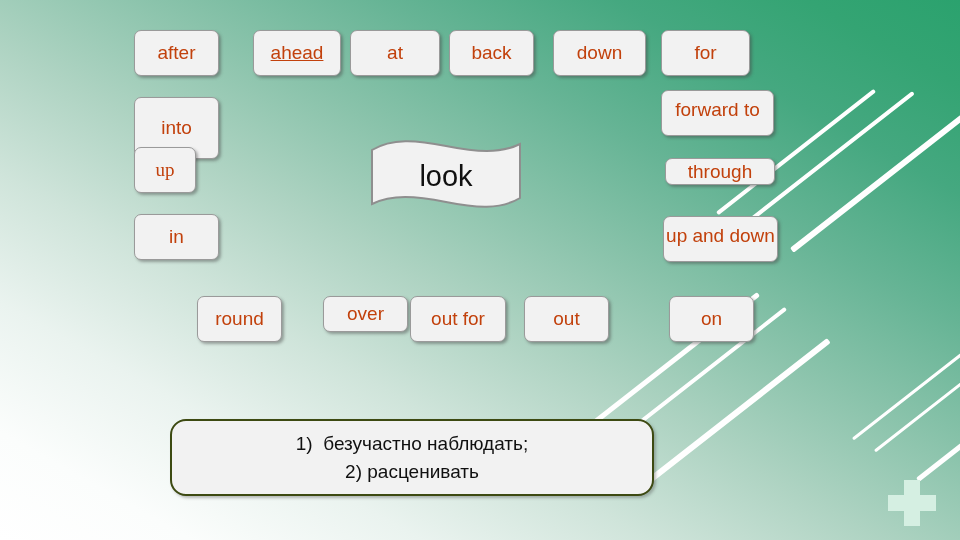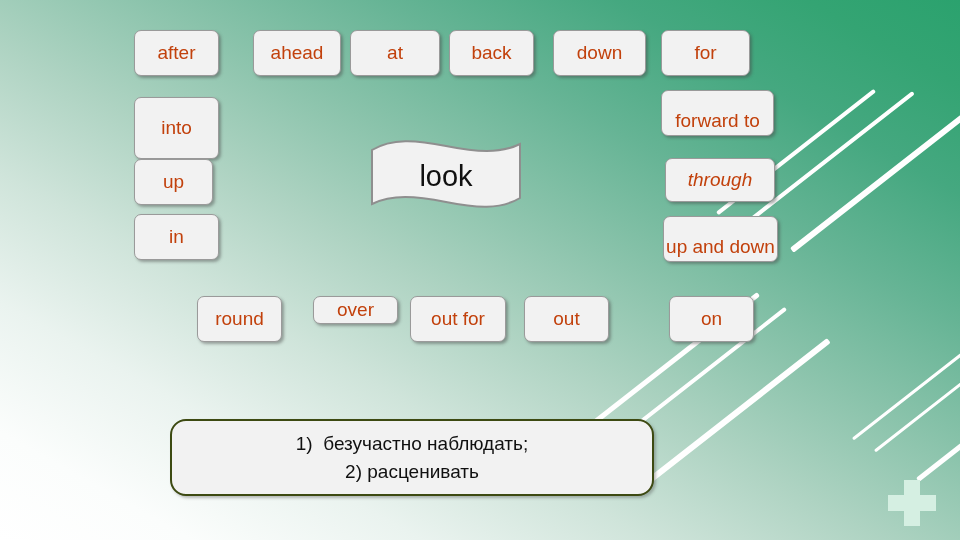--- a/index.html
+++ b/index.html
@@ -60,21 +60,21 @@
     text-align: center;
     display: flex;
     align-items: center;
     justify-content: center;
     white-space: pre-line;
   }
   
   .word-box.overflow {
     display: block;
     align-items: flex-start;
-    padding-top: 17px;
+    padding-top: 6px;
   }
 
   
   #ribbon-wrap {
     position: absolute;
     left: 370px;
     top: 140px;
     width: 152px;
     height: 72px;
   }
@@ -144,33 +144,33 @@
       <div class="stripe" style="left: 560px; top: 446px; width: 250px; height: 5px;"></div>
       <div class="stripe" style="left: 586px; top: 462px; width: 252px; height: 4px;"></div>
       <div class="stripe" style="left: 630px; top: 492px; width: 250px; height: 6px;"></div>
       <div class="stripe" style="left: 852px; top: 438px; width: 196px; height: 3px;"></div>
       <div class="stripe" style="left: 874px; top: 450px; width: 206px; height: 3px;"></div>
       <div class="stripe" style="left: 916px; top: 478px; width: 208px; height: 5px;"></div>
     </div>
 
   <div id="boxes-layer">
       <div class="word-box" style="left: 134px; top: 30px; width: 85px; height: 46px;">after</div>
-      <div class="word-box" style="left: 253px; top: 30px; width: 88px; height: 46px;">ahead</div>
+      <div class="word-box" style="left: 253px; top: 30px; width: 88px; height: 46px; text-decoration: underline;">ahead</div>
       <div class="word-box" style="left: 350px; top: 30px; width: 90px; height: 46px;">at</div>
       <div class="word-box" style="left: 449px; top: 30px; width: 85px; height: 46px;">back</div>
       <div class="word-box" style="left: 553px; top: 30px; width: 93px; height: 46px;">down</div>
       <div class="word-box" style="left: 661px; top: 30px; width: 89px; height: 46px;">for</div>
       <div class="word-box" style="left: 134px; top: 97px; width: 85px; height: 62px;">into</div>
-      <div class="word-box" style="left: 134px; top: 159px; width: 79px; height: 46px;">up</div>
+      <div class="word-box" style="left: 134px; top: 147px; width: 62px; height: 46px; font-family: Liberation Serif, serif;">up</div>
       <div class="word-box" style="left: 134px; top: 214px; width: 85px; height: 46px;">in</div>
       <div class="word-box overflow" style="left: 661px; top: 90px; width: 113px; height: 46px;">forward to</div>
-      <div class="word-box" style="left: 665px; top: 158px; width: 110px; height: 44px; font-style: italic;">through</div>
+      <div class="word-box" style="left: 665px; top: 158px; width: 110px; height: 27px;">through</div>
       <div class="word-box overflow" style="left: 663px; top: 216px; width: 115px; height: 46px;">up and down</div>
       <div class="word-box" style="left: 197px; top: 296px; width: 85px; height: 46px;">round</div>
-      <div class="word-box" style="left: 313px; top: 296px; width: 85px; height: 28px;">over</div>
+      <div class="word-box" style="left: 323px; top: 296px; width: 85px; height: 36px;">over</div>
       <div class="word-box" style="left: 410px; top: 296px; width: 96px; height: 46px;">out for</div>
       <div class="word-box" style="left: 524px; top: 296px; width: 85px; height: 46px;">out</div>
       <div class="word-box" style="left: 637px; top: 296px; width: 85px; height: 46px; margin-left: 32px;">on</div>
     </div>
 
   <div id="ribbon-wrap">
     <svg viewBox="0 0 152 72" preserveAspectRatio="none">
       <path d="M2,10 C22,-2 46,0 76,6 C106,12 130,14 150,4 L150,58 C130,70 106,68 76,62 C46,56 22,54 2,64 Z" fill="#f2f2f2" stroke="#8f8f8f" stroke-width="2"></path>
     </svg>
     <div id="ribbon-label">look</div>

